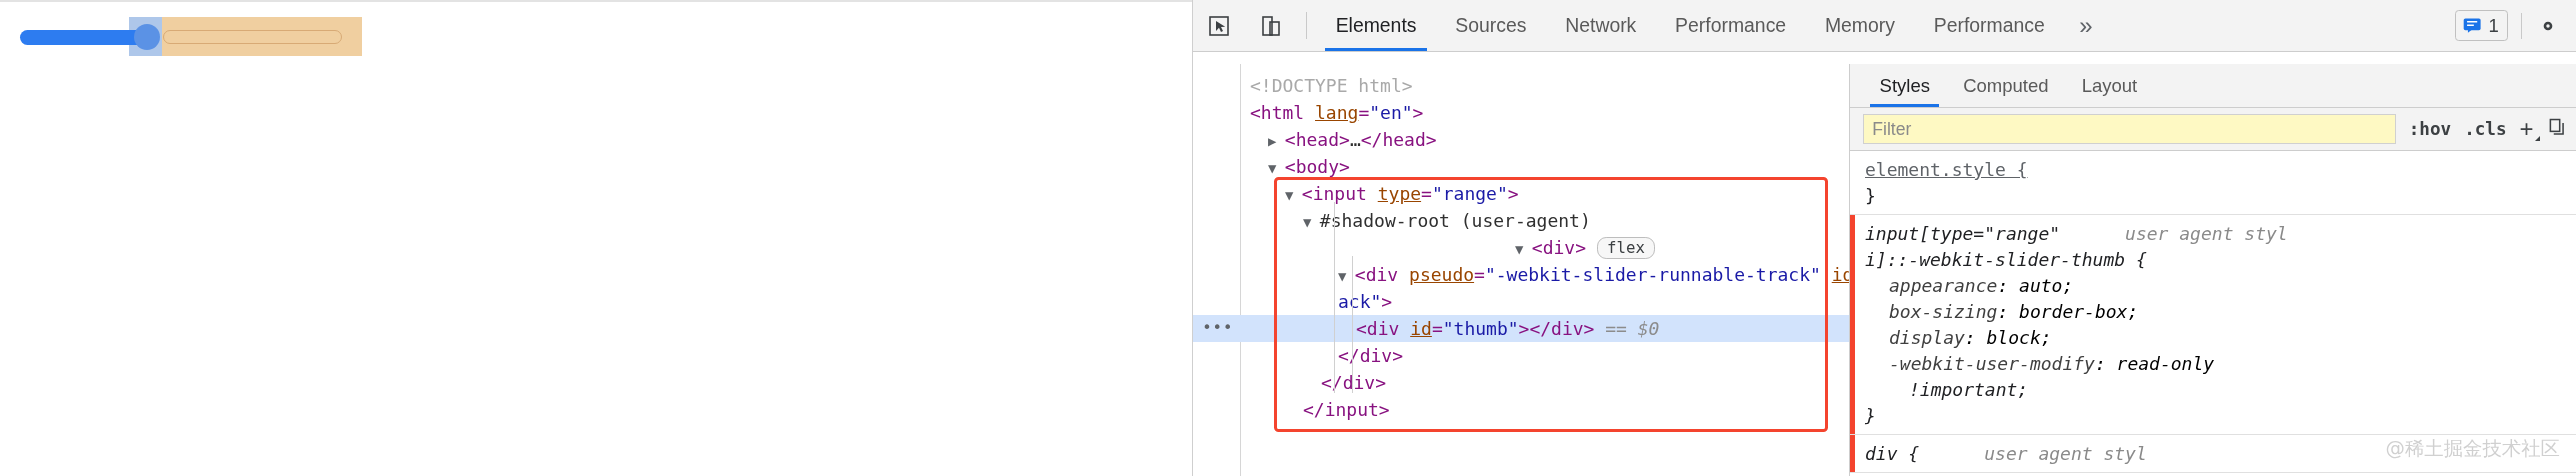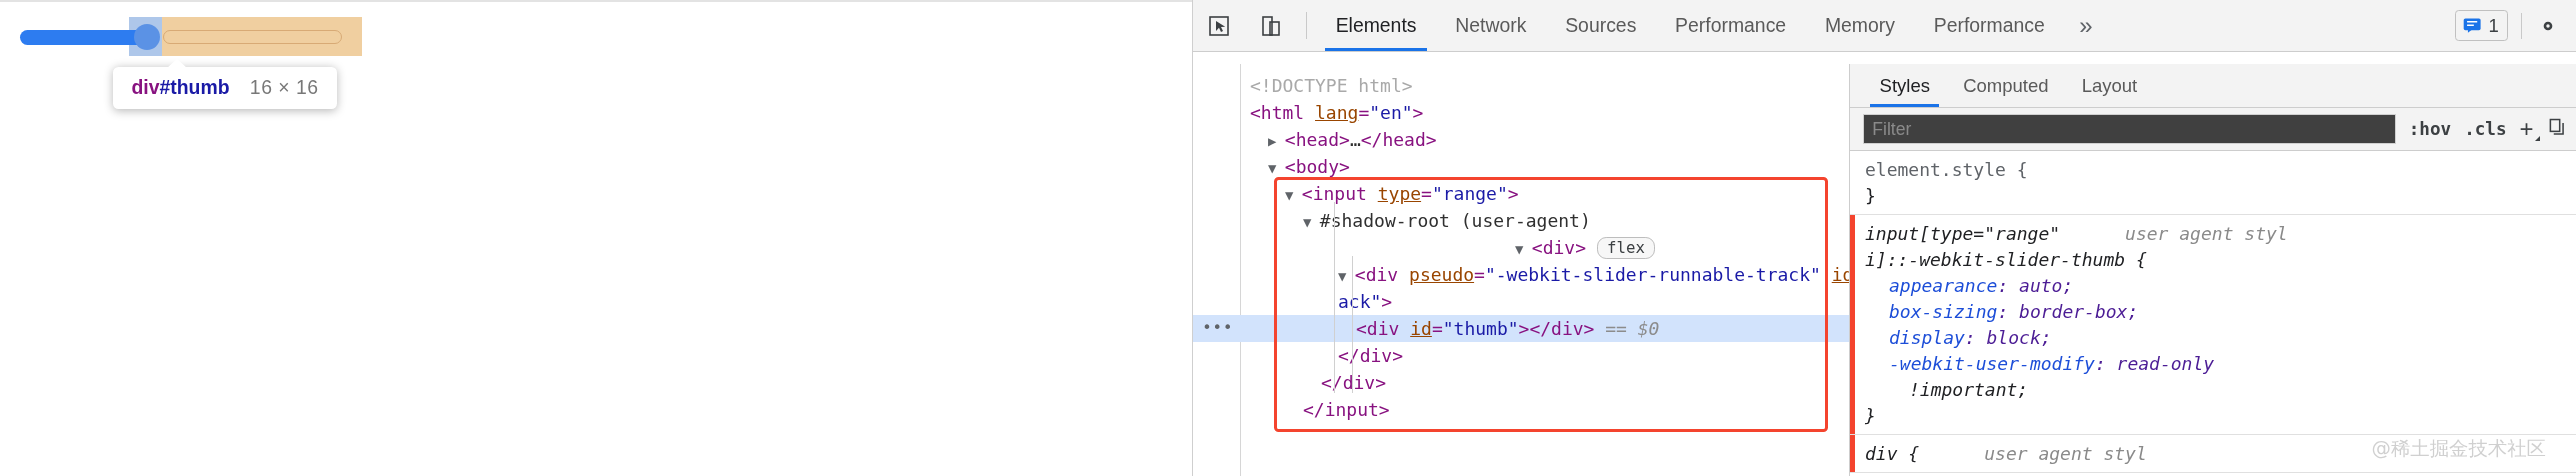--- a/index.html
+++ b/index.html
@@ -173,68 +173,61 @@
   }
   .st-tab.active { color:#202124; }
   .st-tab.active::after{
     content:"";position:absolute;left:7.4px;right:7.4px;bottom:0;height:2.8px;background:#1a73e8;
   }
   .st-filterbar {
     height:43px;min-height:43px;background:#f3f3f3;border-bottom:0.9px solid #cdcdcd;
     display:flex;align-items:center;padding:0 9.2px 0 13px;gap:13px;
   }
   .st-filter {
-    flex:1; height:30px; background:#404040; border:0.9px solid #d0d0d0;
+    flex:1; height:30px; background:#fef9c3; border:0.9px solid #d0d0d0;
     font-size:17.6px; color:#8a8a8a; padding: 0 8.3px; display:flex; align-items:center;
     min-width:0;
   }
   .st-tool { font-family:"DejaVu Sans Mono",monospace; font-size:17.6px; color:#3c4043; cursor:pointer; font-weight:700;}
   .st-plus { font-size:24px;color:#3c4043;cursor:pointer; position:relative; }
   .st-plus .corner{position:absolute;right:-6.5px;bottom:1.8px;width:0;height:0;border-left:5.5px solid transparent;border-top:5.5px solid transparent;border-bottom:5.5px solid #3c4043;}
   .st-rules {
     flex:1; overflow:hidden; font-family:"DejaVu Sans Mono", monospace;
     font-size:18px; line-height:26px; color:#202124;
   }
   .rule { padding: 5.5px 0 5.5px 15px; border-bottom:0.9px solid #e0e0e0; position:relative; }
   .rule.ua { font-style: italic; }
   .rule-head { white-space:pre; }
   .rule .origin { color:#8a8a8a; }
-  .prop { color:#1d4ed8; }
-  .pval { color:#4c1d95; }
-  .el-style { color:#5f6368; }
+  .prop { color:#404040; }
+  .pval { color:#000000; }
+  .el-style { color:#5f6368;text-decoration:underline; }
   .indent1 { padding-left: 24px; }
   .indent2 { padding-left: 44px; }
   .left-bar {
     position:absolute; left:0; top:0; bottom:0; width:4.6px; background:#f4442e;
   }
   .watermark {
-    position:absolute; right: 30px; bottom: 15px;
+    position:absolute; right: 16px; bottom: 15px;
     font-size: 19.4px; color: rgba(150,150,150,.45);
     font-family:"DejaVu Sans", sans-serif; pointer-events:none;
   }
 </style>
 </head>
 <body>
 
 <div class="page">
 
   <div class="viewport">
     <div class="hl-margin"></div>
     <div class="hl-content"></div>
     <div class="track-peach-inner"></div>
     <div class="track-blue"></div>
     <div class="thumb"></div>
 
-    <div class="tooltip">
-      <div class="tt-arrow"></div>
-      <div>
-        <span class="tt-tag">div</span><span class="tt-id">#thumb</span>
-      </div>
-      <div class="tt-dim">16 × 16</div>
-    </div>
   </div>
 
   <div class="devtools">
 
     <div class="dt-toolbar">
       <div class="tb-icon">
         <svg width="24" height="24" viewBox="0 0 24 24" fill="none" stroke="#3c4043" stroke-width="1.6">
           <path d="M3 3h7M3 3v7M21 3h-7M21 3v7M3 21h7M3 21v-7M21 21h-7M21 21v-7" opacity="0"></path>
           <rect x="3" y="3" width="18" height="18"></rect>
           <path d="M9 7 l0 10 l3 -3.2 l2 4.2 l2 -0.9 l-2 -4.1 l4.2 -0.2 z" fill="#3c4043" stroke="none"></path>
@@ -243,22 +236,22 @@
       <div class="tb-icon">
         <svg width="24" height="24" viewBox="0 0 24 24" fill="none" stroke="#3c4043" stroke-width="1.6">
           <rect x="4" y="3" width="9" height="18"></rect>
           <rect x="11" y="8" width="9" height="13"></rect>
         </svg>
       </div>
       <div class="tb-sep"></div>
 
       <div class="dt-tabs">
         <div class="dt-tab active">Elements</div>
+        <div class="dt-tab">Sources</div>
         <div class="dt-tab">Network</div>
-        <div class="dt-tab">Sources</div>
         <div class="dt-tab">Performance</div>
         <div class="dt-tab">Memory</div>
         <div class="dt-tab">Performance</div>
         <div class="dt-more">»</div>
       </div>
 
       <div class="dt-right">
         <div class="msg-badge">
           <svg width="20.3" height="20.3" viewBox="0 0 24 24">
             <rect x="2" y="4" width="20" height="14" rx="2" fill="#1a73e8"></rect>

